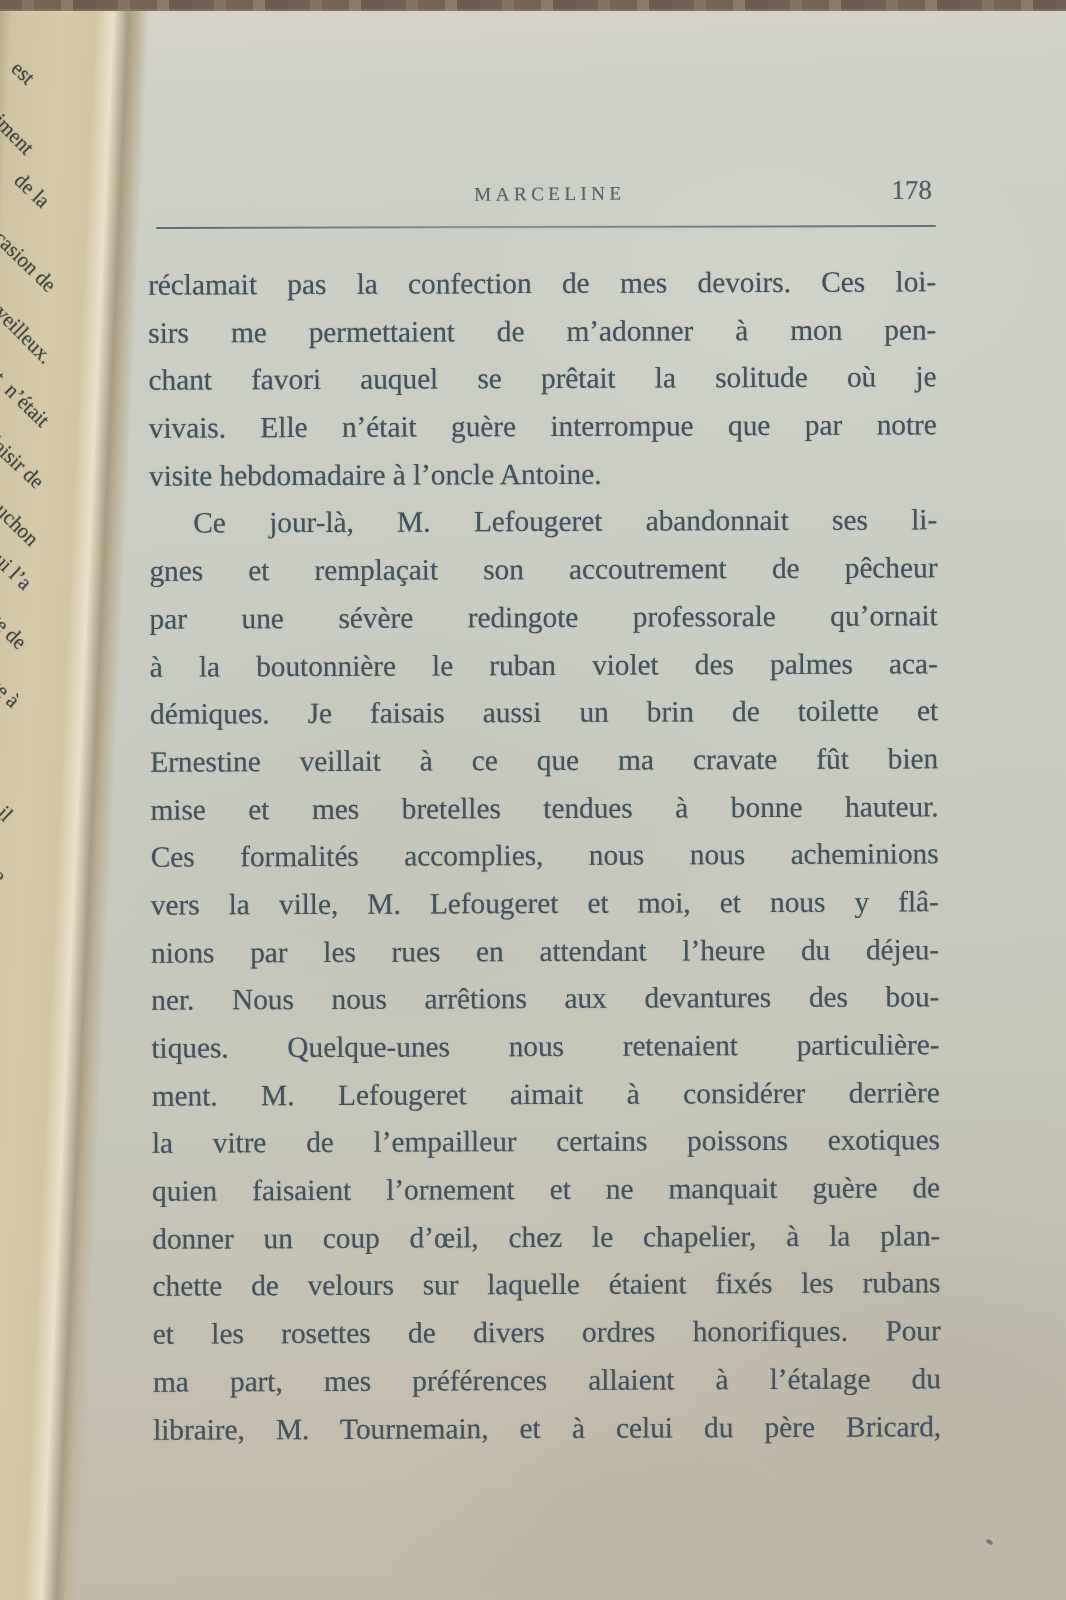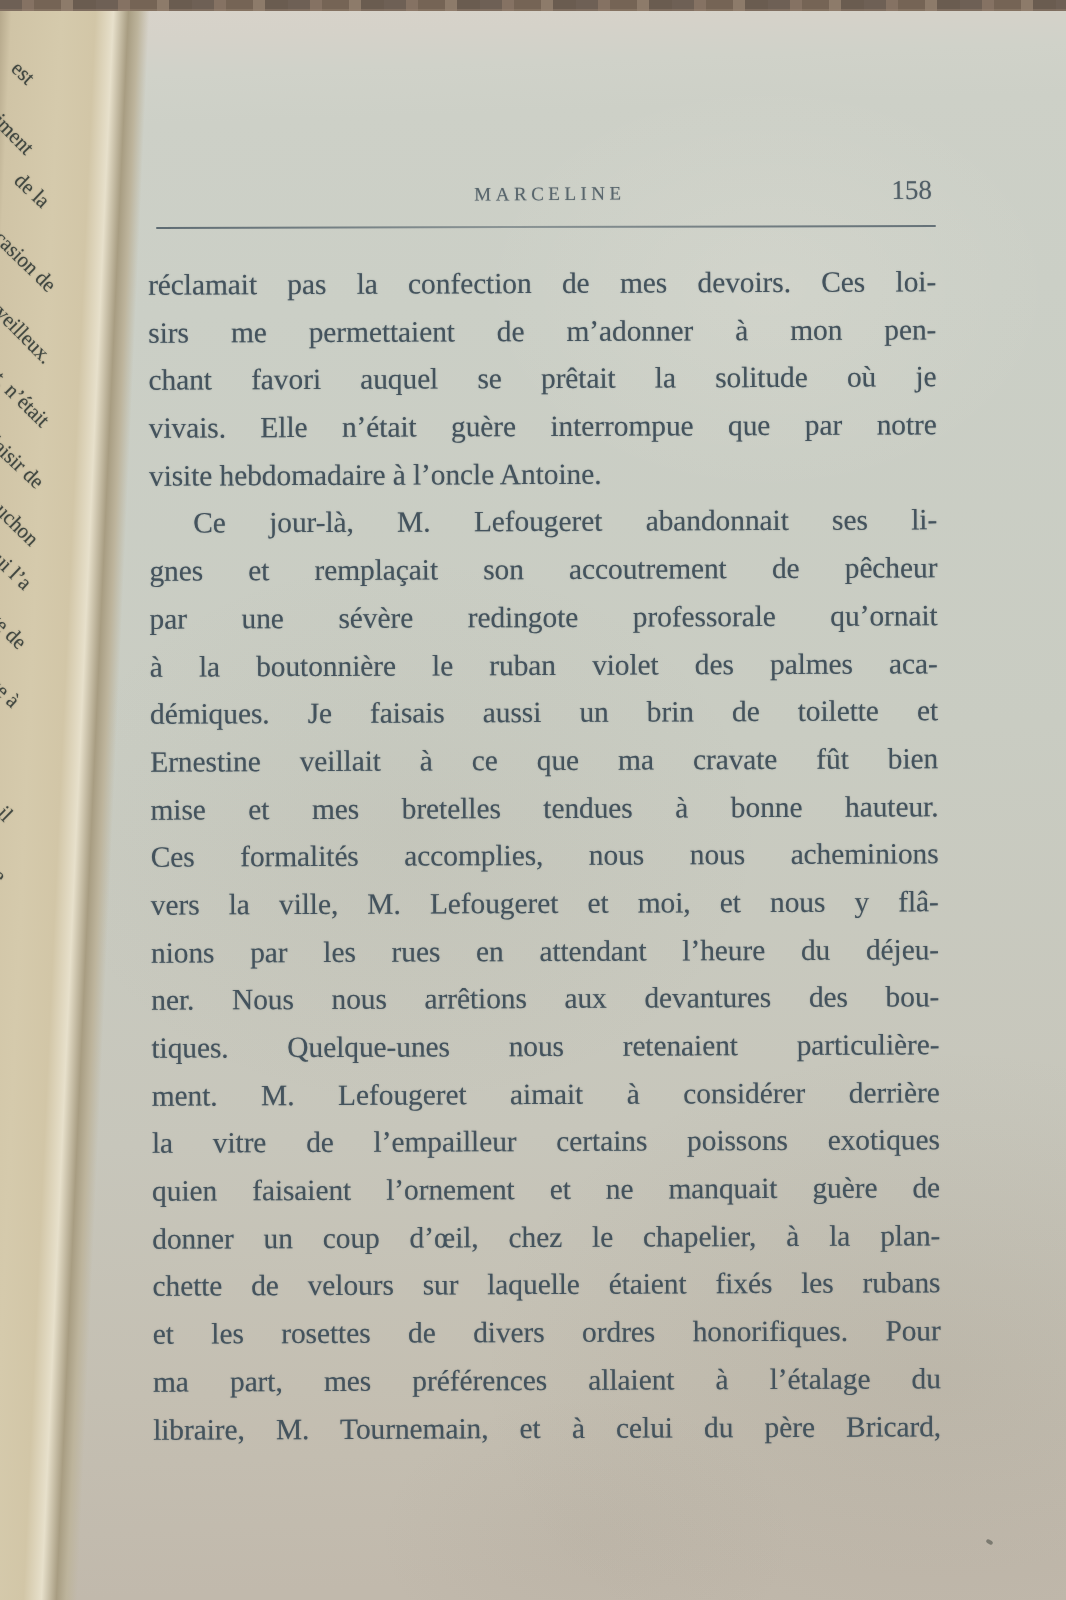--- a/index.html
+++ b/index.html
@@ -130,21 +130,21 @@
         <span class="frag" style="left: -4px; top: 640px; transform: rotate(42deg);">ait prise à</span>
         <span class="frag" style="left: -2px; top: 756px; transform: rotate(43deg);">u, mais il</span>
         <span class="frag" style="left: -4px; top: 820px; transform: rotate(42deg);">er contre</span>
         <span class="frag" style="left: -8px; top: 882px; transform: rotate(43deg);">rêts et ne</span>
       </div>
   </div>
 
   <div class="top-edge"></div>
 
   <div class="running-title">MARCELINE</div>
-  <div class="page-number">158</div>
+  <div class="page-number">178</div>
   <div class="head-rule"></div>
 
   <div class="body-text">
       <div class="line">réclamait pas la confection de mes devoirs. Ces loi-</div>
       <div class="line">sirs me permettaient de m’adonner à mon pen-</div>
       <div class="line">chant favori auquel se prêtait la solitude où je</div>
       <div class="line">vivais. Elle n’était guère interrompue que par notre</div>
       <div class="line ragged">visite hebdomadaire à l’oncle Antoine.</div>
       <div class="line indent">Ce jour-là, M. Lefougeret abandonnait ses li-</div>
       <div class="line">gnes et remplaçait son accoutrement de pêcheur</div>

